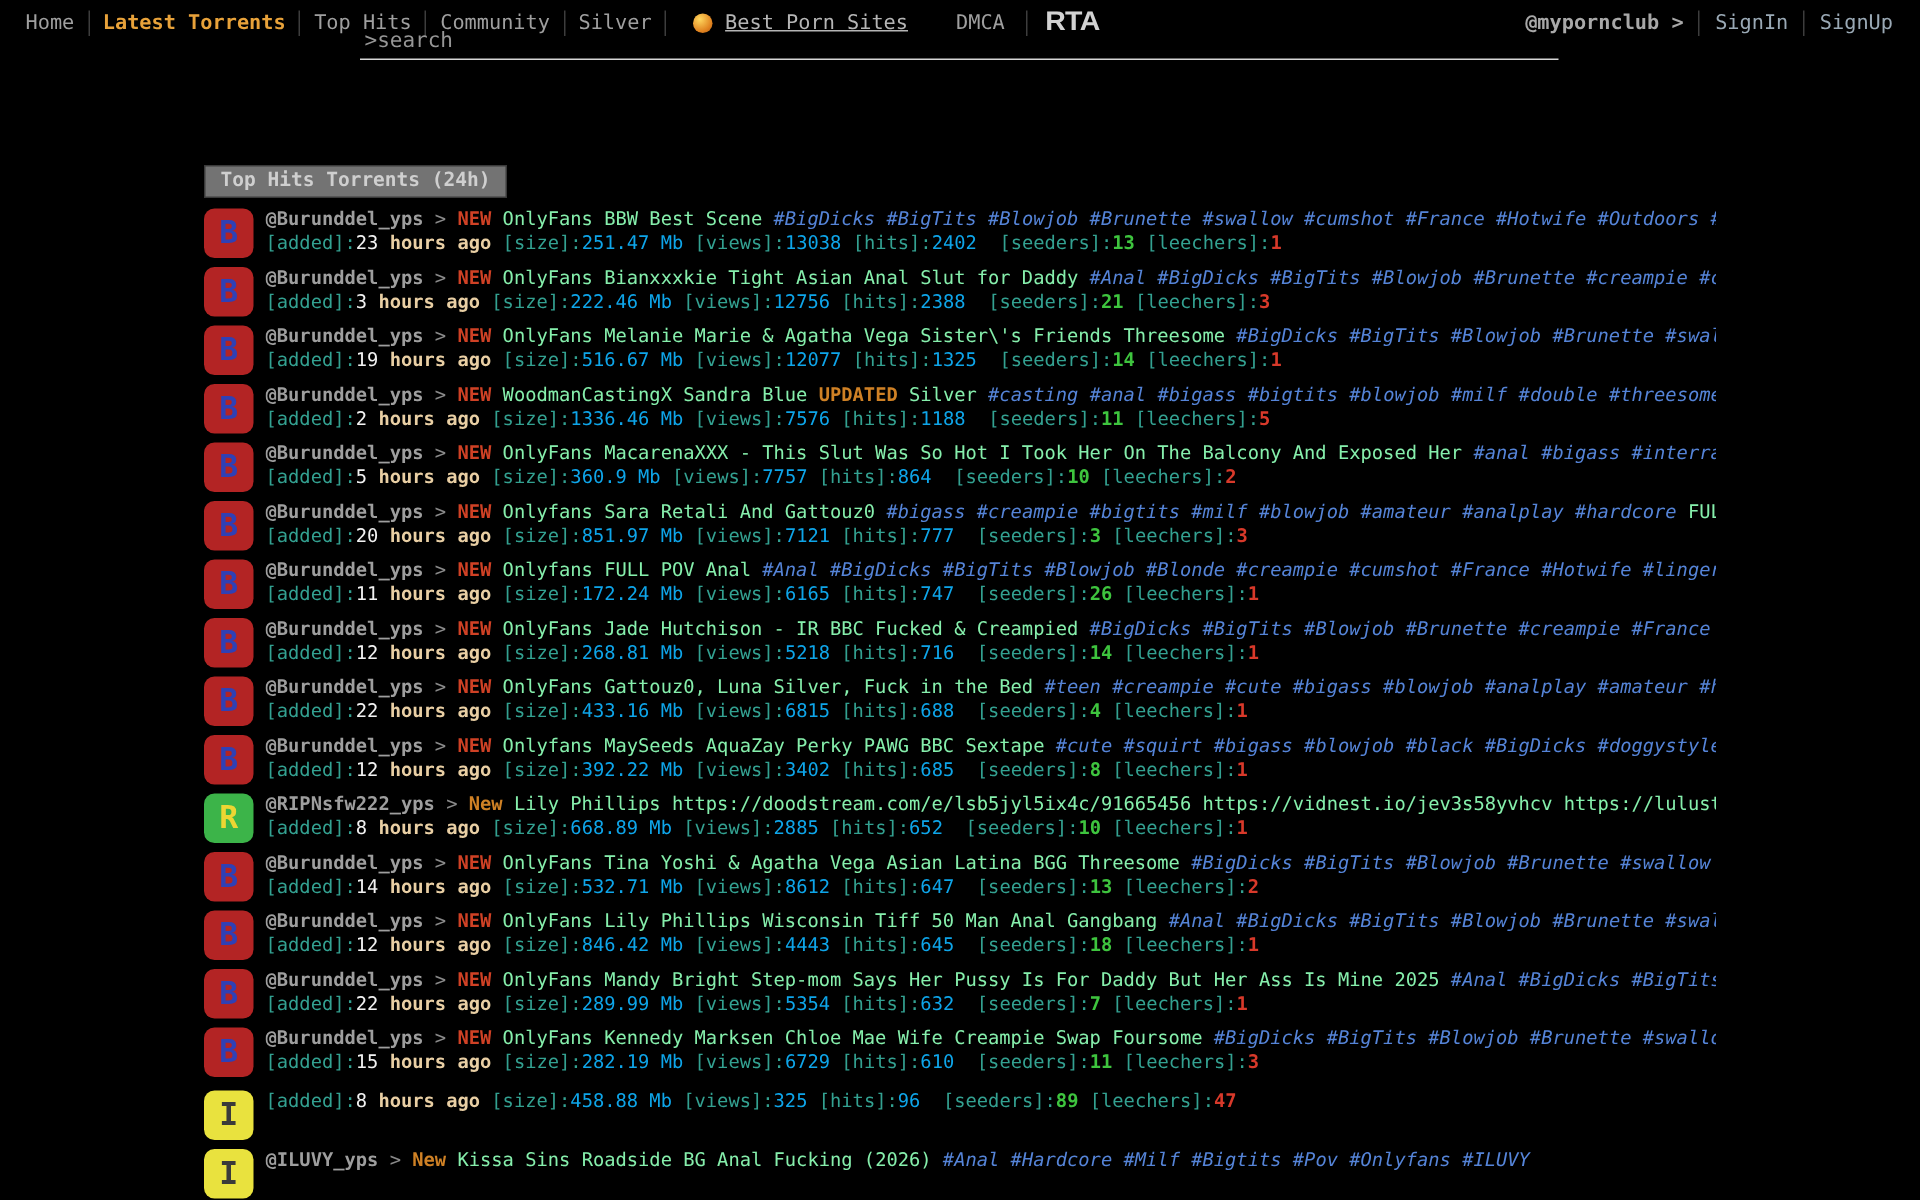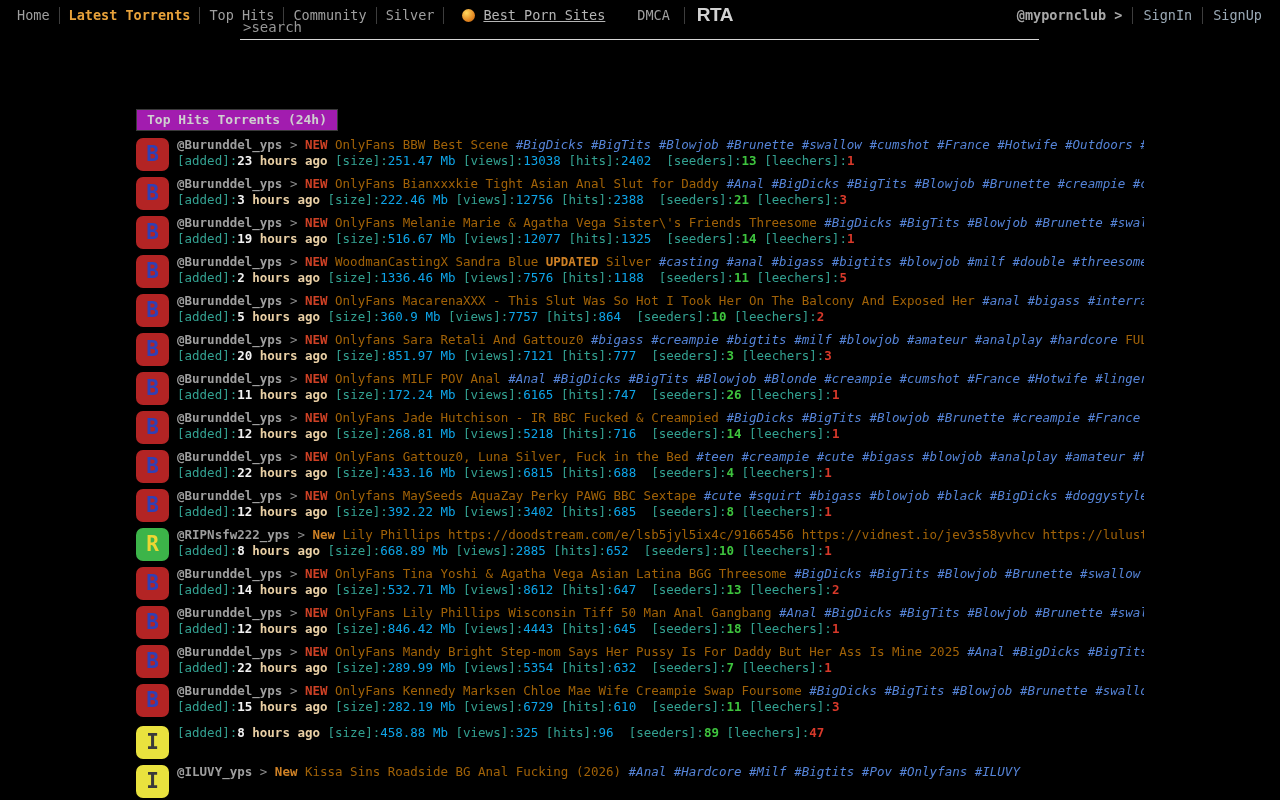--- a/index.html
+++ b/index.html
@@ -39,44 +39,44 @@
   .search-bar {
     position:absolute; left:240px; top:16px; width:799px; height:24px;
     border-bottom:1px solid #d6d6d6;
     color:#969696; font-size:14px; line-height:22px; padding-left:3px;
     white-space:pre;
   }
   
   .content { position:absolute; left:136px; top:109px; width:1008px; }
   .section-header {
     display:inline-block;
-    background:#a21caf; border:1px solid #3a3a3a;
+    background:#737373; border:1px solid #3a3a3a;
     color:#cfcfcf; font-weight:bold; font-size:13px;
     padding:2px 10px 3px; margin-bottom:4px;
   }
   .section + .section { margin-top:3px; }
   .row { display:flex; height:39px; padding-top:2px; }
   .avatar {
     flex:0 0 33px; width:33px; height:33px; margin-top:1px;
     border-radius:7px; text-align:center;
     font-size:21px; font-weight:bold; line-height:33px;
   }
   .lines { margin-left:8px; width:967px; overflow:hidden; }
   .line1, .line2 {
     height:16px; line-height:16px; font-size:12.5px;
     white-space:pre; overflow:hidden;
   }
   .user { color:#9e9e9e; font-weight:bold; }
   .arrow { color:#8a8a8a; }
   .seg-new { color:#cf4125; font-weight:bold; }
   .seg-upd { color:#cf8125; font-weight:bold; }
-  .seg-title { color:#a16207; }
+  .seg-title { color:#86efac; }
   .seg-tags { color:#5584d8; font-style:italic; }
   .key { color:#33a191; }
-  .num { color:#f2f2f2; font-weight:bold; }
+  .num { color:#f2f2f2; font-weight:normal; }
   .warm { color:#e9cfa4; font-weight:bold; }
   .val { color:#0ea5e9; }
   .seed { color:#3ec43e; font-weight:bold; }
   .leech { color:#d8392a; font-weight:bold; }
 </style>
 </head>
 <body>
 
 <div class="nav">
   <span class="nav-item">Home</span>
@@ -149,21 +149,21 @@
         <div class="row">
           <div class="avatar" style="background: rgb(179, 36, 36); color: rgb(48, 64, 181);">B</div>
           <div class="lines">
             <div class="line1"><span class="user">@Burunddel_yps</span> <span class="arrow">&gt;</span> <span class="seg-new">NEW</span> <span class="seg-title">Onlyfans Sara Retali And Gattouz0</span> <span class="seg-tags">#bigass #creampie #bigtits #milf #blowjob #amateur #analplay #hardcore</span> <span class="seg-title">FULL…</span></div>
             <div class="line2"><span class="key">[added]:</span><span class="num">20</span> <span class="warm">hours ago</span> <span class="key">[size]:</span><span class="val">851.97 Mb</span> <span class="key">[views]:</span><span class="val">7121</span> <span class="key">[hits]:</span><span class="val">777</span>  <span class="key">[seeders]:</span><span class="seed">3</span> <span class="key">[leechers]:</span><span class="leech">3</span></div>
           </div>
         </div>
         <div class="row">
           <div class="avatar" style="background: rgb(179, 36, 36); color: rgb(48, 64, 181);">B</div>
           <div class="lines">
-            <div class="line1"><span class="user">@Burunddel_yps</span> <span class="arrow">&gt;</span> <span class="seg-new">NEW</span> <span class="seg-title">Onlyfans MILF POV Anal</span> <span class="seg-tags">#Anal #BigDicks #BigTits #Blowjob #Blonde #creampie #cumshot #France #Hotwife #lingeri…</span></div>
+            <div class="line1"><span class="user">@Burunddel_yps</span> <span class="arrow">&gt;</span> <span class="seg-new">NEW</span> <span class="seg-title">Onlyfans FULL POV Anal</span> <span class="seg-tags">#Anal #BigDicks #BigTits #Blowjob #Blonde #creampie #cumshot #France #Hotwife #lingeri…</span></div>
             <div class="line2"><span class="key">[added]:</span><span class="num">11</span> <span class="warm">hours ago</span> <span class="key">[size]:</span><span class="val">172.24 Mb</span> <span class="key">[views]:</span><span class="val">6165</span> <span class="key">[hits]:</span><span class="val">747</span>  <span class="key">[seeders]:</span><span class="seed">26</span> <span class="key">[leechers]:</span><span class="leech">1</span></div>
           </div>
         </div>
         <div class="row">
           <div class="avatar" style="background: rgb(179, 36, 36); color: rgb(48, 64, 181);">B</div>
           <div class="lines">
             <div class="line1"><span class="user">@Burunddel_yps</span> <span class="arrow">&gt;</span> <span class="seg-new">NEW</span> <span class="seg-title">OnlyFans Jade Hutchison - IR BBC Fucked &amp; Creampied</span> <span class="seg-tags">#BigDicks #BigTits #Blowjob #Brunette #creampie #France #…</span></div>
             <div class="line2"><span class="key">[added]:</span><span class="num">12</span> <span class="warm">hours ago</span> <span class="key">[size]:</span><span class="val">268.81 Mb</span> <span class="key">[views]:</span><span class="val">5218</span> <span class="key">[hits]:</span><span class="val">716</span>  <span class="key">[seeders]:</span><span class="seed">14</span> <span class="key">[leechers]:</span><span class="leech">1</span></div>
           </div>
         </div>

